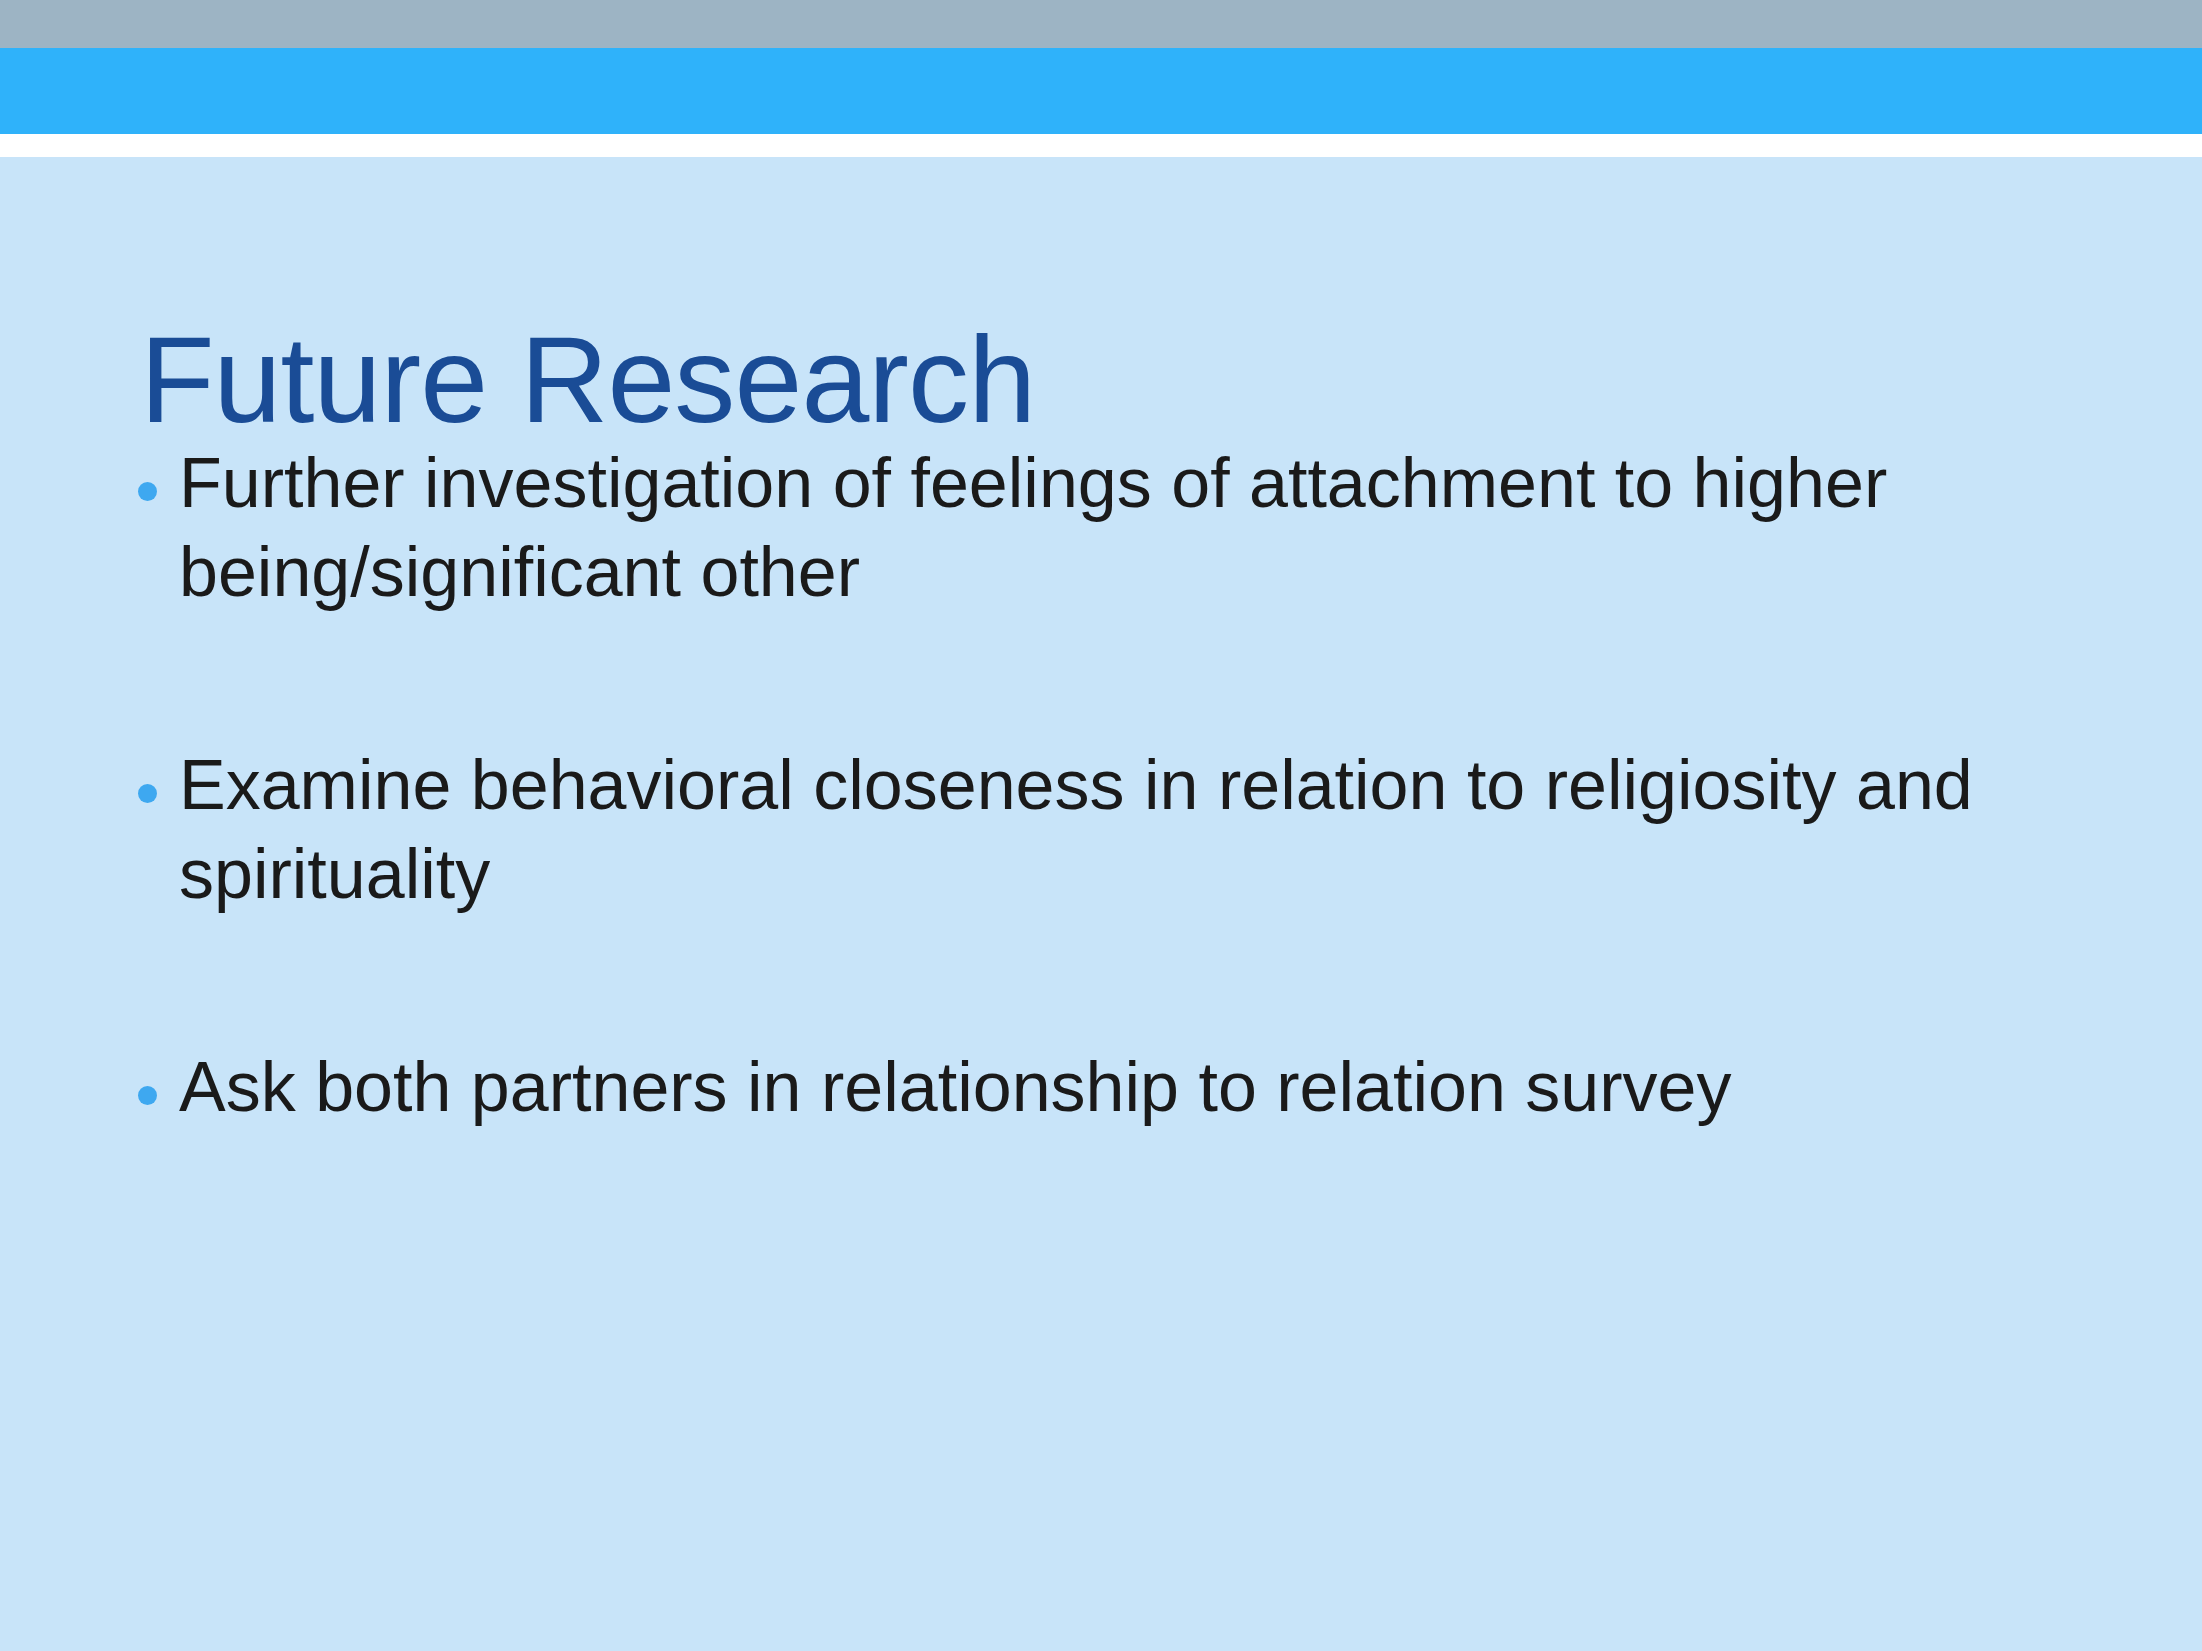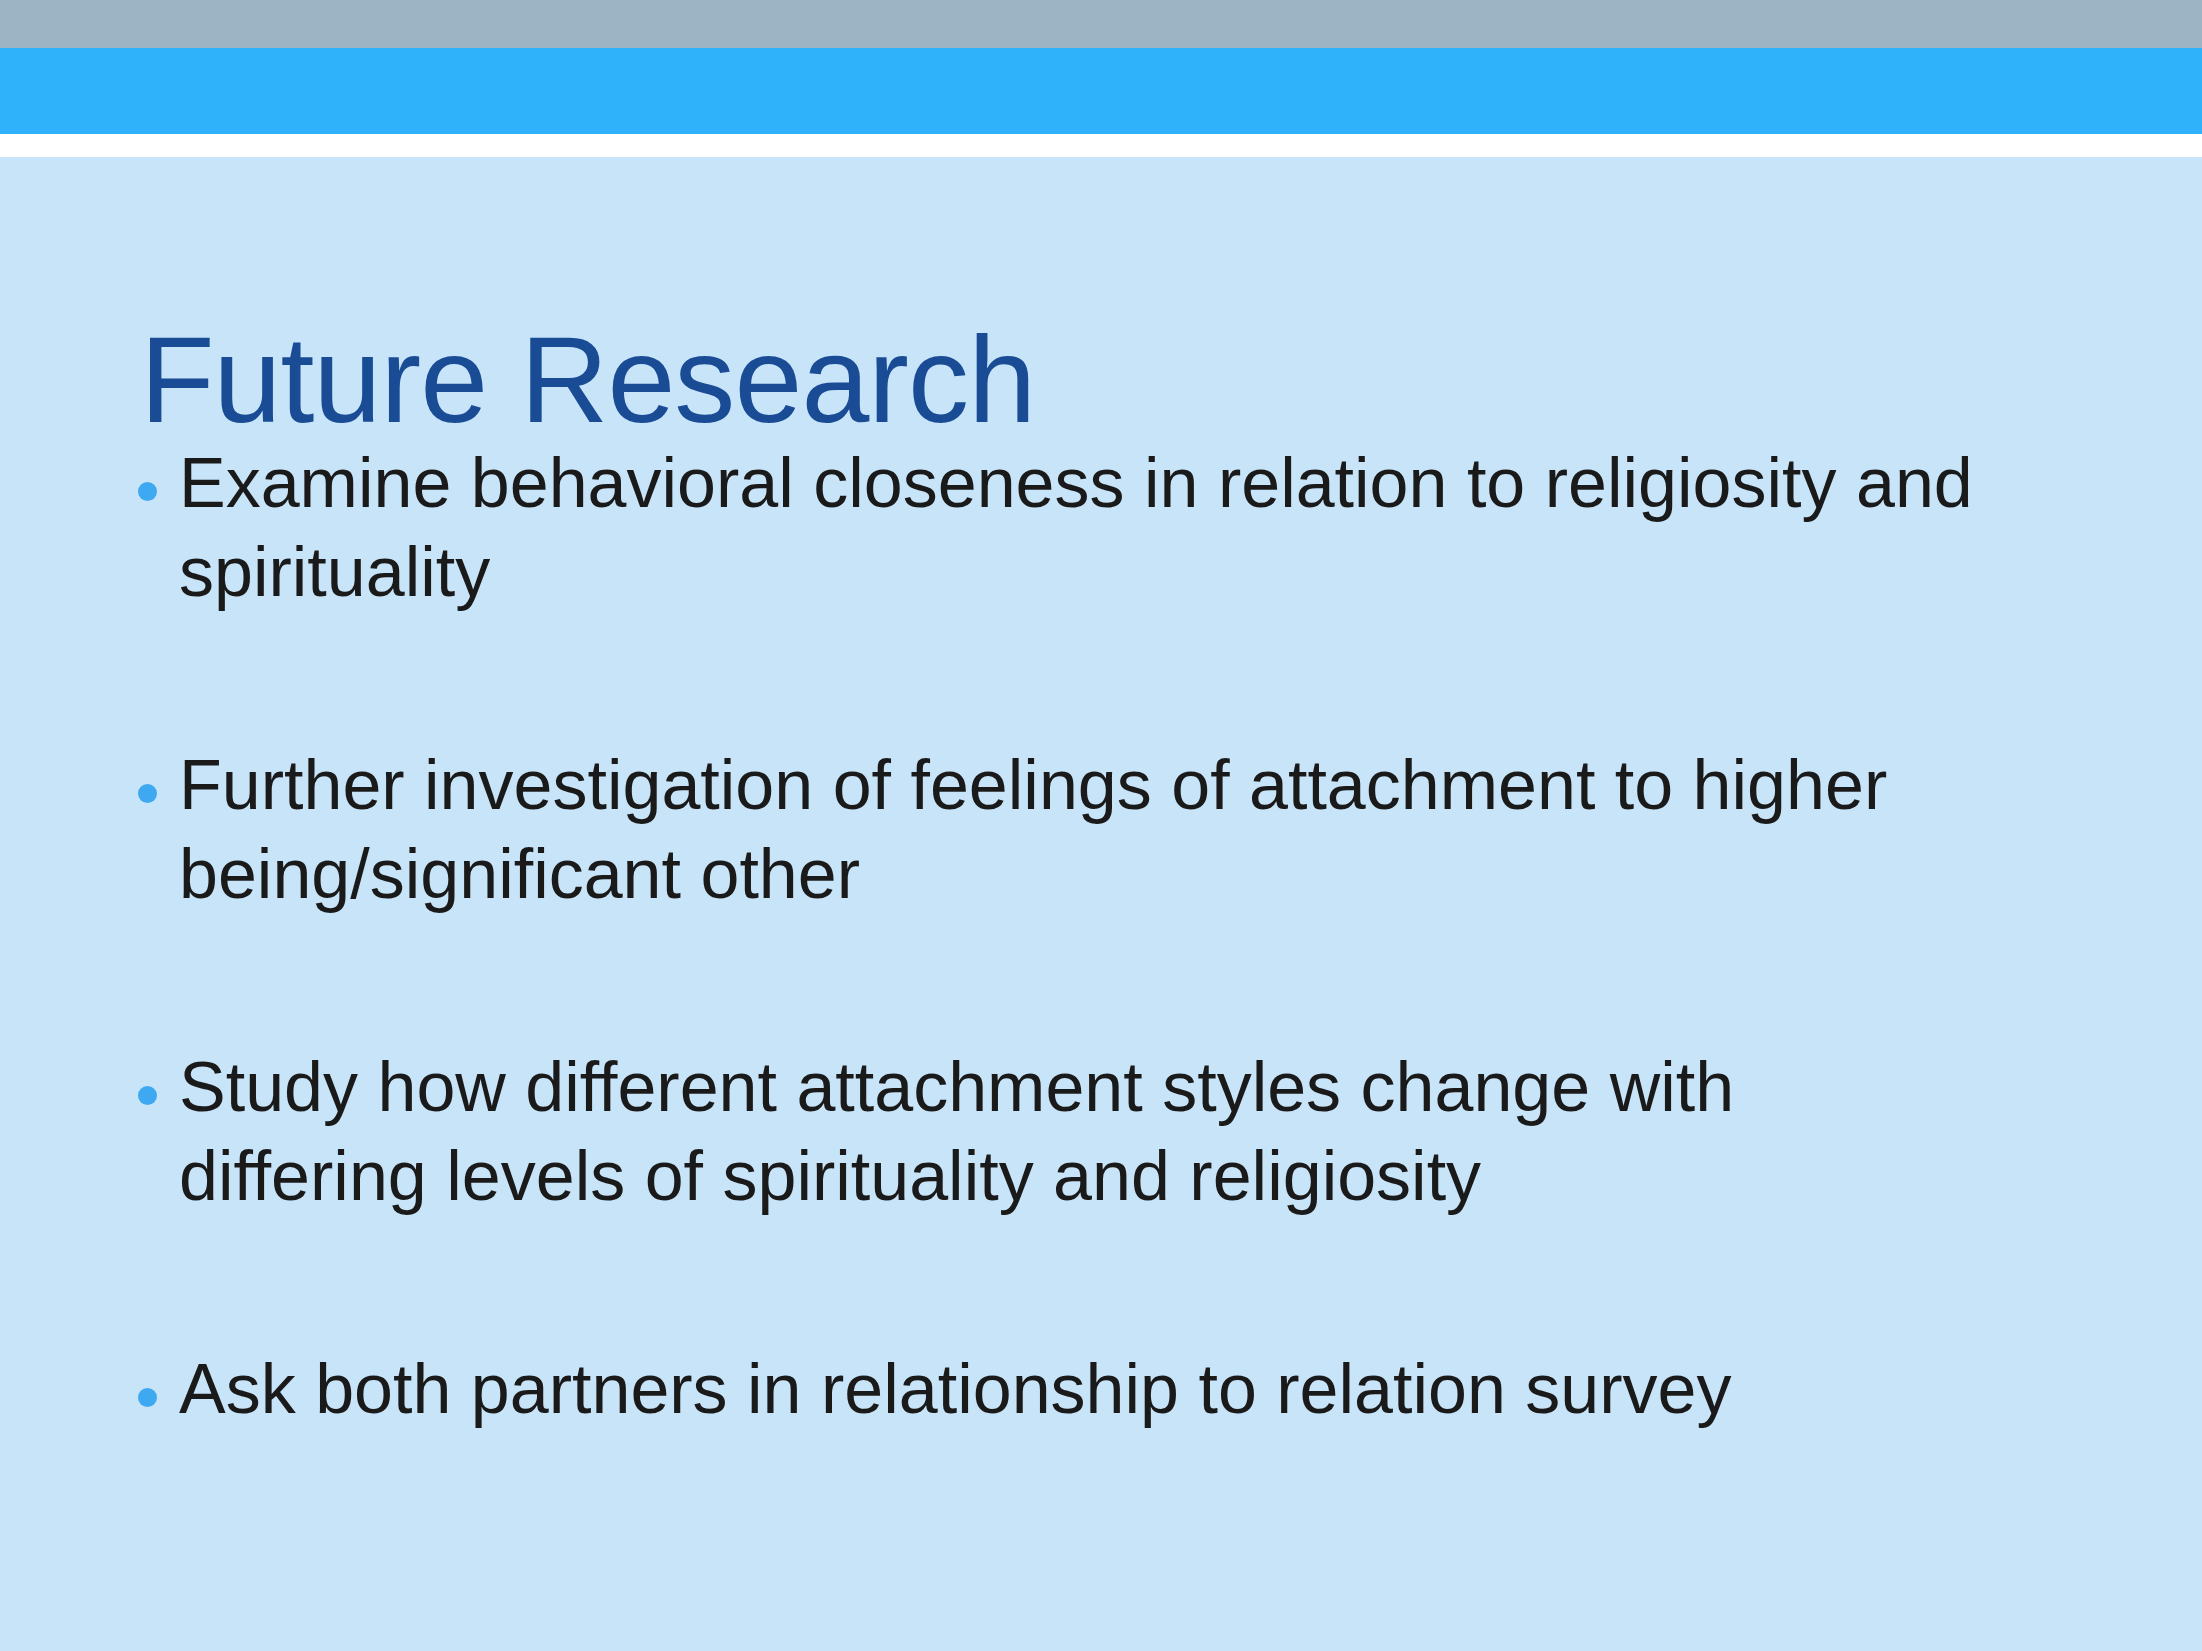--- a/index.html
+++ b/index.html
@@ -72,19 +72,18 @@
   }
 </style>
 </head>
 <body>
 
 <div class="slide">
   <div class="topbar"></div>
   <div class="stripe"></div>
   <h1 class="title">Future Research</h1>
   <ul class="bullets">
+      <li class="bullet"><span class="dot"></span><span class="bullet-text"><div class="line">Further investigation of feelings of attachment to higher</div><div class="line">being/significant other</div></span></li>
       <li class="bullet"><span class="dot"></span><span class="bullet-text"><div class="line">Examine behavioral closeness in relation to religiosity and</div><div class="line">spirituality</div></span></li>
-      <li class="bullet"><span class="dot"></span><span class="bullet-text"><div class="line">Further investigation of feelings of attachment to higher</div><div class="line">being/significant other</div></span></li>
-      <li class="bullet"><span class="dot"></span><span class="bullet-text"><div class="line">Study how different attachment styles change with</div><div class="line">differing levels of spirituality and religiosity</div></span></li>
       <li class="bullet"><span class="dot"></span><span class="bullet-text"><div class="line">Ask both partners in relationship to relation survey</div></span></li>
     </ul>
 </div>
 
 
 </body></html>

